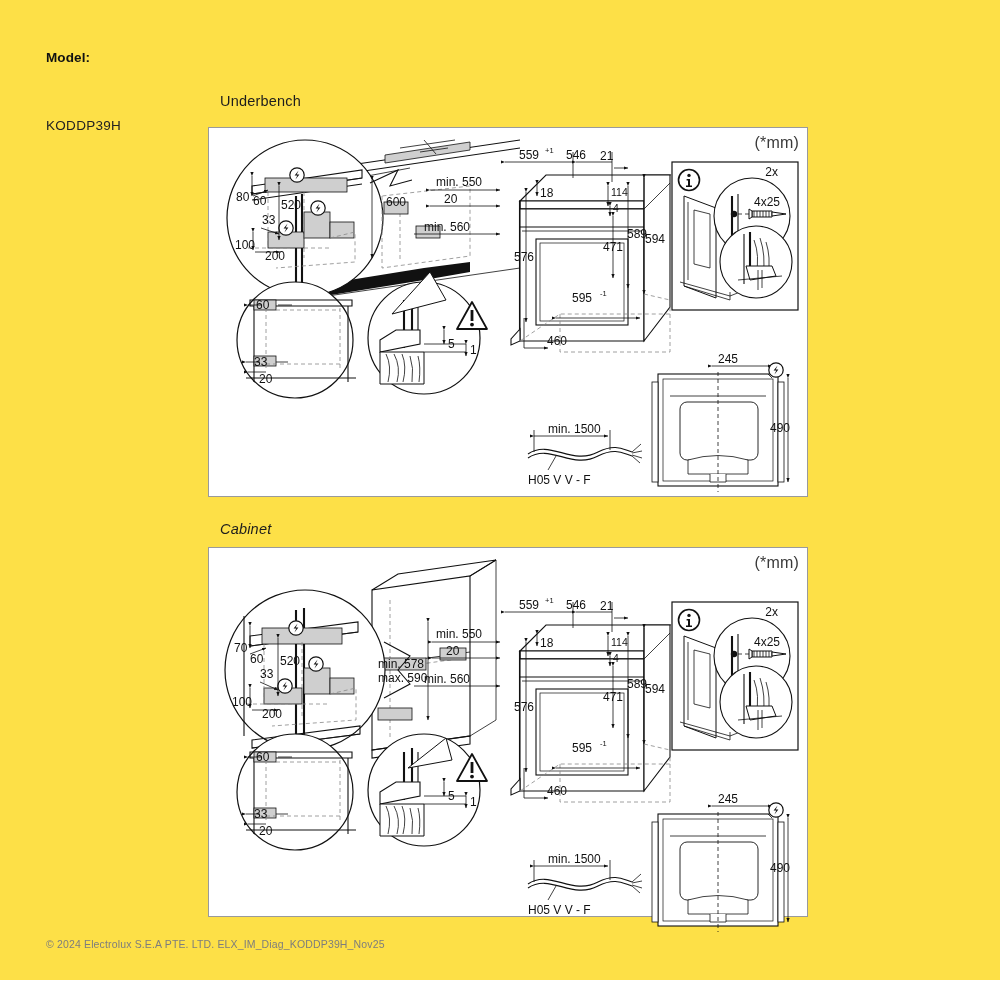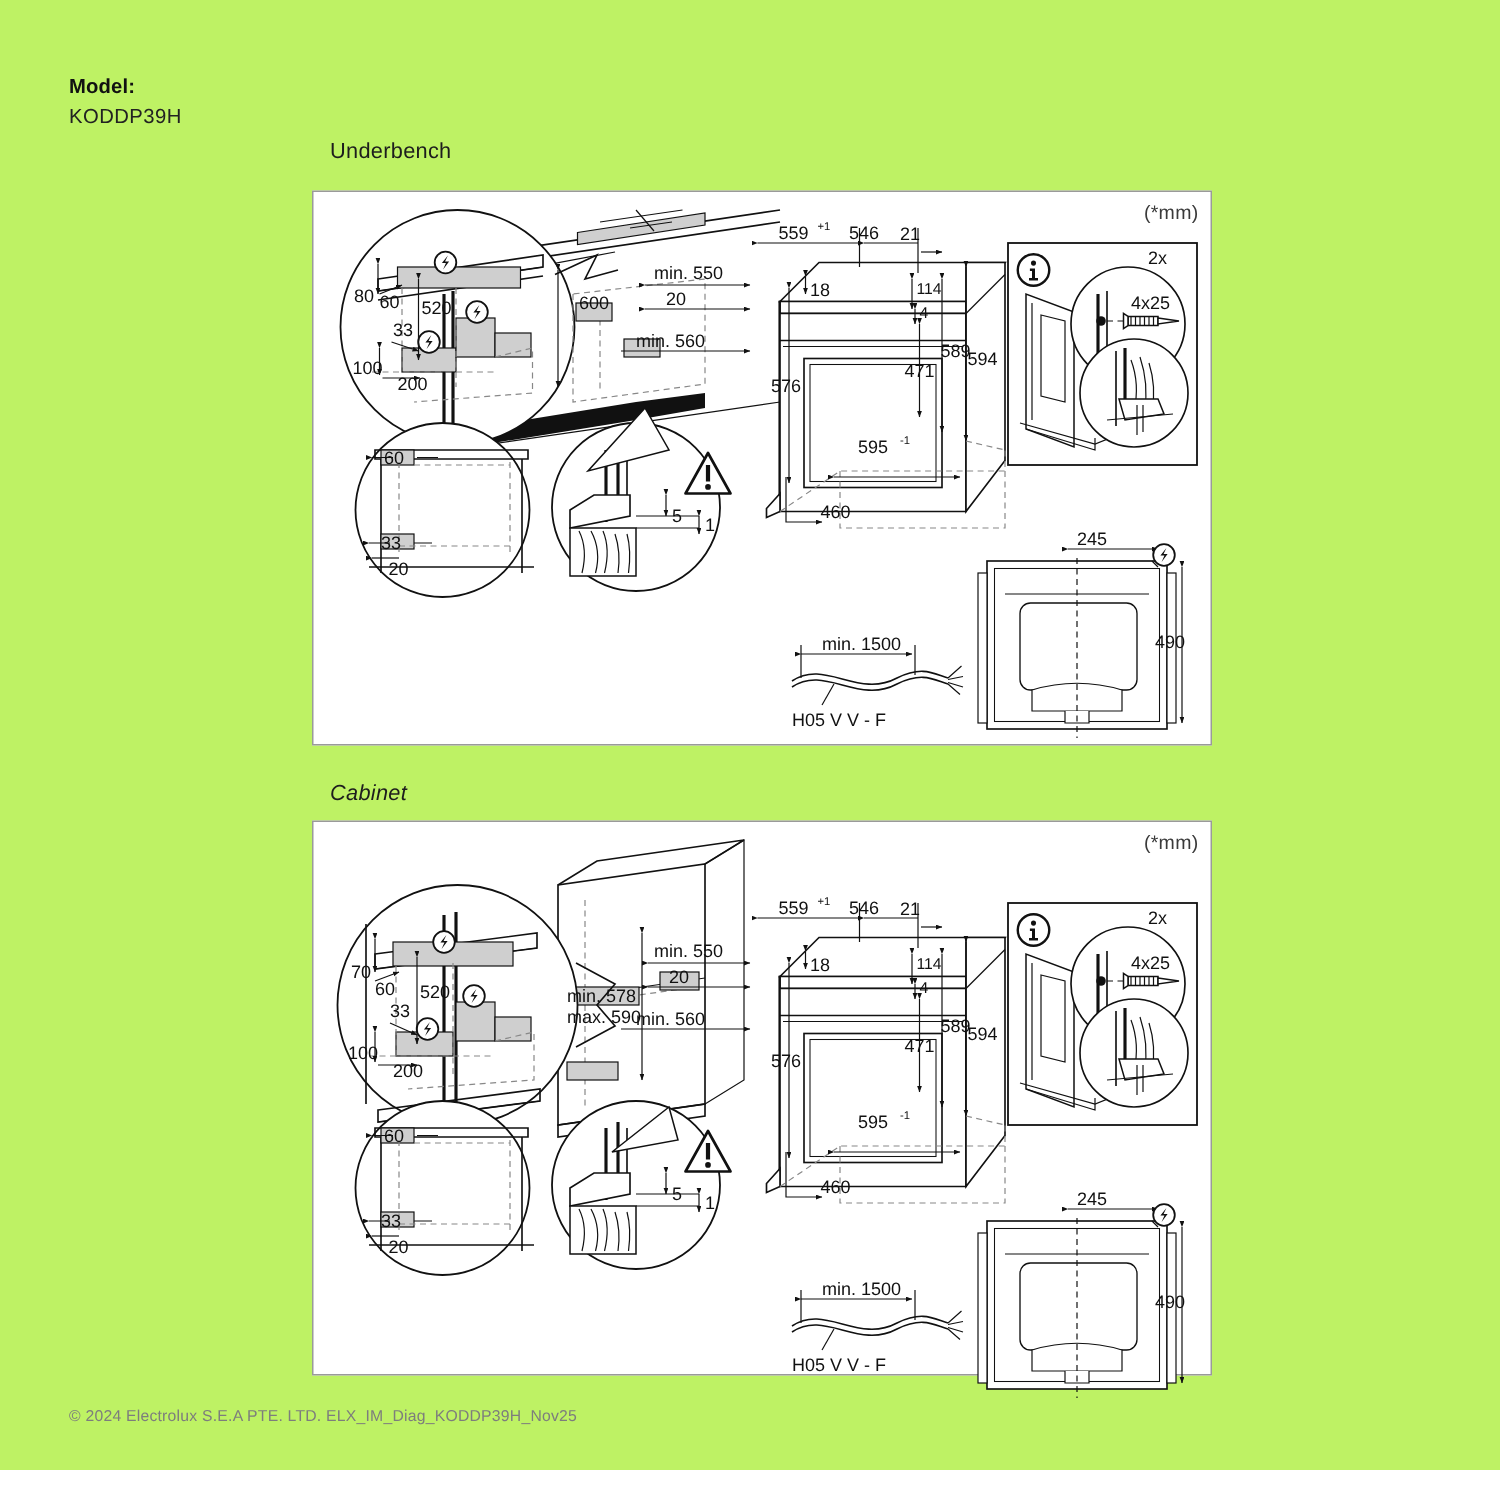--- a/index.html
+++ b/index.html
@@ -5,44 +5,44 @@
 <style>
   * { box-sizing: border-box; }
   html, body {
     margin: 0; padding: 0;
     width: 1000px; height: 1000px;
     background: #ffffff;
     font-family: "Liberation Sans", sans-serif;
     color: #1a1a1a;
     overflow: hidden;
   }
-  #page { position: relative; width: 1000px; height: 980px; background:#bef264; }
+  #page { position: relative; width: 1000px; height: 980px; background:#fde047; }
 
   
   .model-block { position: absolute; left: 46px; top: 48px; line-height: 1.45; }
   .model-label { font-size: 13.5px; font-weight: bold; color:#111; letter-spacing:.1px; }
-  .model-value { font-size: 13.5px; font-weight: normal; color:#222; letter-spacing:.3px; }
+  .model-value { font-size: 13.5px; font-weight: normal; color:#222; letter-spacing:.3px;margin-top:48px; }
 
   
   .section-title {
     position: absolute; font-size: 14.5px; color:#1d1d1d; letter-spacing:.2px;
   }
   #title-underbench { left: 220px; top: 93px; }
   #title-cabinet    { left: 220px; top: 521px; font-style: italic; }
 
   
   .panel {
     position: absolute; left: 208px; width: 600px;
     border: 1px solid #9a9a9a; background:#fff;
   }
   #panel-underbench { top: 127px;  height: 370px; }
   #panel-cabinet    { top: 547px;  height: 370px; }
   .unit-note {
     position:absolute; right: 8px; top: 6px;
-    font-size: 13px; color:#3a3a3a; letter-spacing:.2px;
+    font-size: 16px; color:#3a3a3a; letter-spacing:.2px;
   }
 
   
   .footer {
     position:absolute; left: 46px; top: 938px;
     font-size: 10.5px; color:#7d7d7d; letter-spacing:.15px;
   }
 
   
   .draw { position:absolute; left:0; top:0; }

